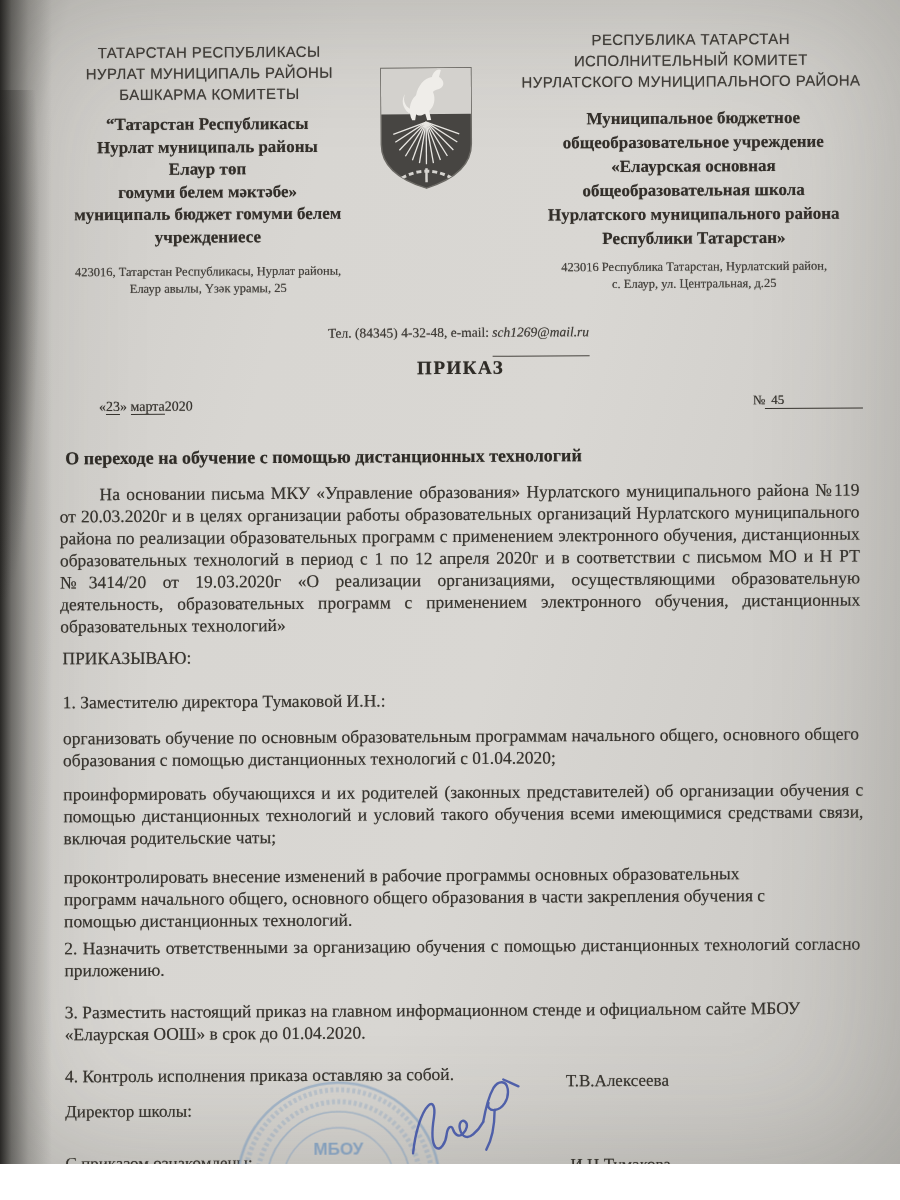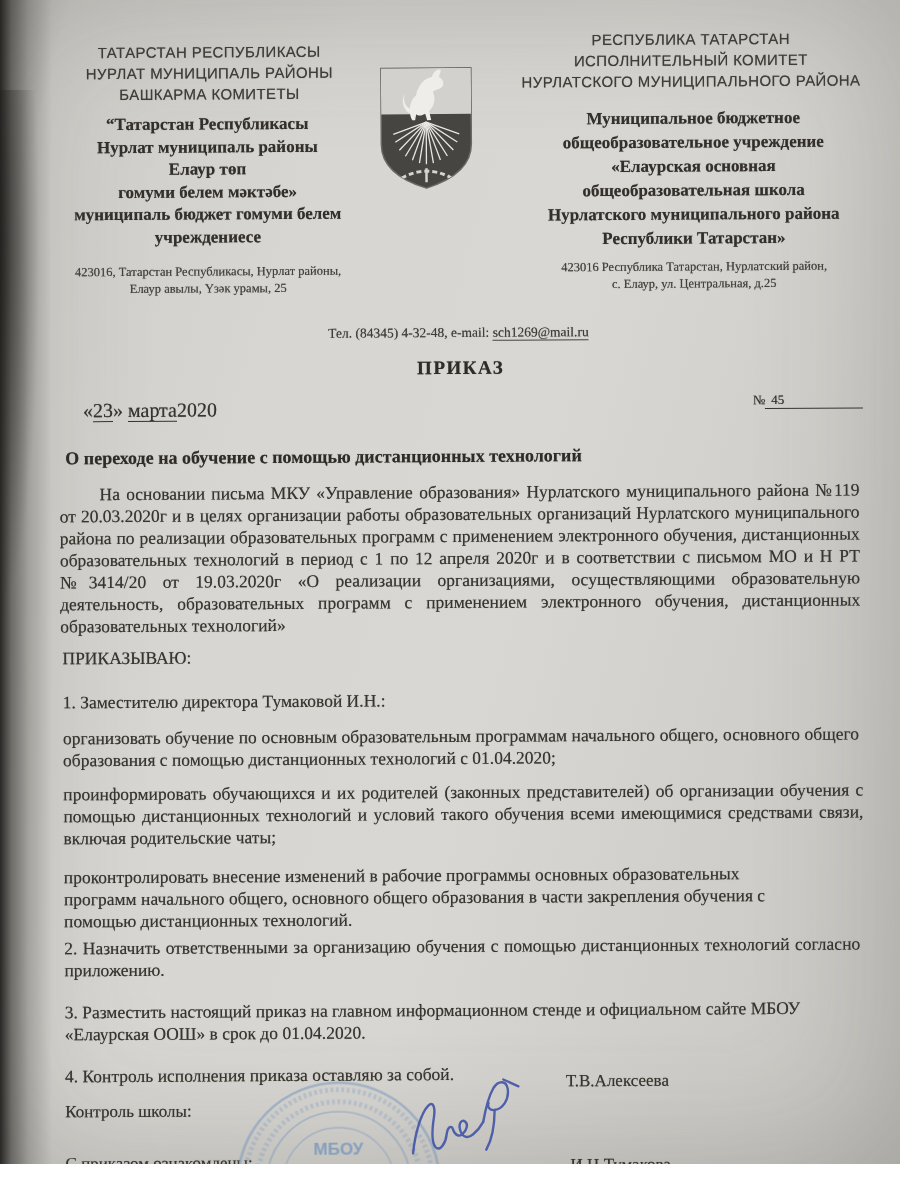--- a/index.html
+++ b/index.html
@@ -24,24 +24,24 @@
   .addr{font-size:12.5px;line-height:16.5px;text-align:center;color:#44413c;}
   #hl-org{left:55px;top:40px;width:315px;}
   #hl-name{left:38px;top:112px;width:344px;}
   #hl-addr{left:50px;top:262px;width:320px;}
   #hr-org{left:492px;top:30px;width:404px;}
   #hr-name{left:505px;top:108px;width:382px;line-height:24px;}
   #hr-addr{left:505px;top:260px;width:382px;}
   #emblem{left:374px;top:60px;width:110px;height:136px;}
   
   #contact{left:230px;top:325px;width:460px;text-align:center;font-size:13.5px;color:#403d38;}
-  #contact .email{border-bottom:1px solid #47443f;padding-bottom:0px;}
+  #contact .email{border-bottom:1px solid #47443f;padding-bottom:16px;font-style:italic;}
   #title{left:12px;top:357px;width:900px;text-align:center;font-size:19px;font-weight:bold;letter-spacing:1.5px;color:#2f2c27;}
   
-  #dateline{left:84px;top:397px;font-size:20px;}
+  #dateline{left:100px;top:397px;font-size:14px;}
   #dateline .u{border-bottom:1.2px solid #37342f;}
   #numberline{left:754px;top:394px;font-size:13px;}
   #numberline .numval{display:inline-block;min-width:92px;border-bottom:1.2px solid #37342f;padding-left:6px;}
   
   #subject{left:66px;top:446px;width:700px;font-size:18px;font-weight:bold;color:#2f2c27;}
   .body-p{font-size:17.5px;line-height:22px;color:#38352f;}
   #intro{left:60px;top:481px;width:800px;text-align:justify;text-indent:40px;}
   #orderword{left:62px;top:645px;width:400px;}
   #p0{left:62px;top:689px;width:700px;}
   #p1{left:62px;top:725px;width:796px;text-align:justify;}
@@ -149,21 +149,21 @@
     <div class="abs body-p txt" id="orderword">ПРИКАЗЫВАЮ:</div>
 
     <div class="abs body-p txt" id="p0">1. Заместителю директора Тумаковой И.Н.:</div>
     <div class="abs body-p txt" id="p1">организовать обучение по основным образовательным программам начального общего, основного общего образования с помощью дистанционных технологий с 01.04.2020;</div>
     <div class="abs body-p txt" id="p2">проинформировать обучающихся и их родителей (законных представителей) об организации обучения с помощью дистанционных технологий и условий такого обучения всеми имеющимися средствами связи, включая родительские чаты;</div>
     <div class="abs body-p txt" id="p3">проконтролировать внесение изменений в рабочие программы основных образовательных программ начального общего, основного общего образования в части закрепления обучения с помощью дистанционных технологий.</div>
     <div class="abs body-p txt" id="p4">2. Назначить ответственными за организацию обучения с помощью дистанционных технологий согласно приложению.</div>
     <div class="abs body-p txt" id="p5">3. Разместить настоящий приказ на главном информационном стенде и официальном сайте МБОУ «Елаурская ООШ» в срок до 01.04.2020.</div>
     <div class="abs body-p txt" id="p6">4. Контроль исполнения приказа оставляю за собой.</div>
 
-    <div class="abs sig-label txt" id="dir-label">Контроль школы:</div>
+    <div class="abs sig-label txt" id="dir-label">Директор школы:</div>
     <div class="abs sig-label txt" id="dir-name">Т.В.Алексеева</div>
     <div class="abs sig-label txt" id="ack-label">С приказом ознакомлены:</div>
     <div class="abs sig-label txt" id="ack-name">И.Н.Тумакова</div>
 
     <svg id="stamp" class="abs" viewBox="0 0 214 214">
       <g stroke="#7396bd" fill="none">
         <circle cx="107" cy="107" r="101" stroke-width="2.6" opacity=".65"></circle>
         <circle cx="107" cy="107" r="94" stroke-width="5" opacity=".35" stroke-dasharray="3 2.5"></circle>
         <circle cx="107" cy="107" r="82" stroke-width="5" opacity=".35" stroke-dasharray="3 2.5"></circle>
         <circle cx="107" cy="107" r="72" stroke-width="1.6" opacity=".6"></circle>

